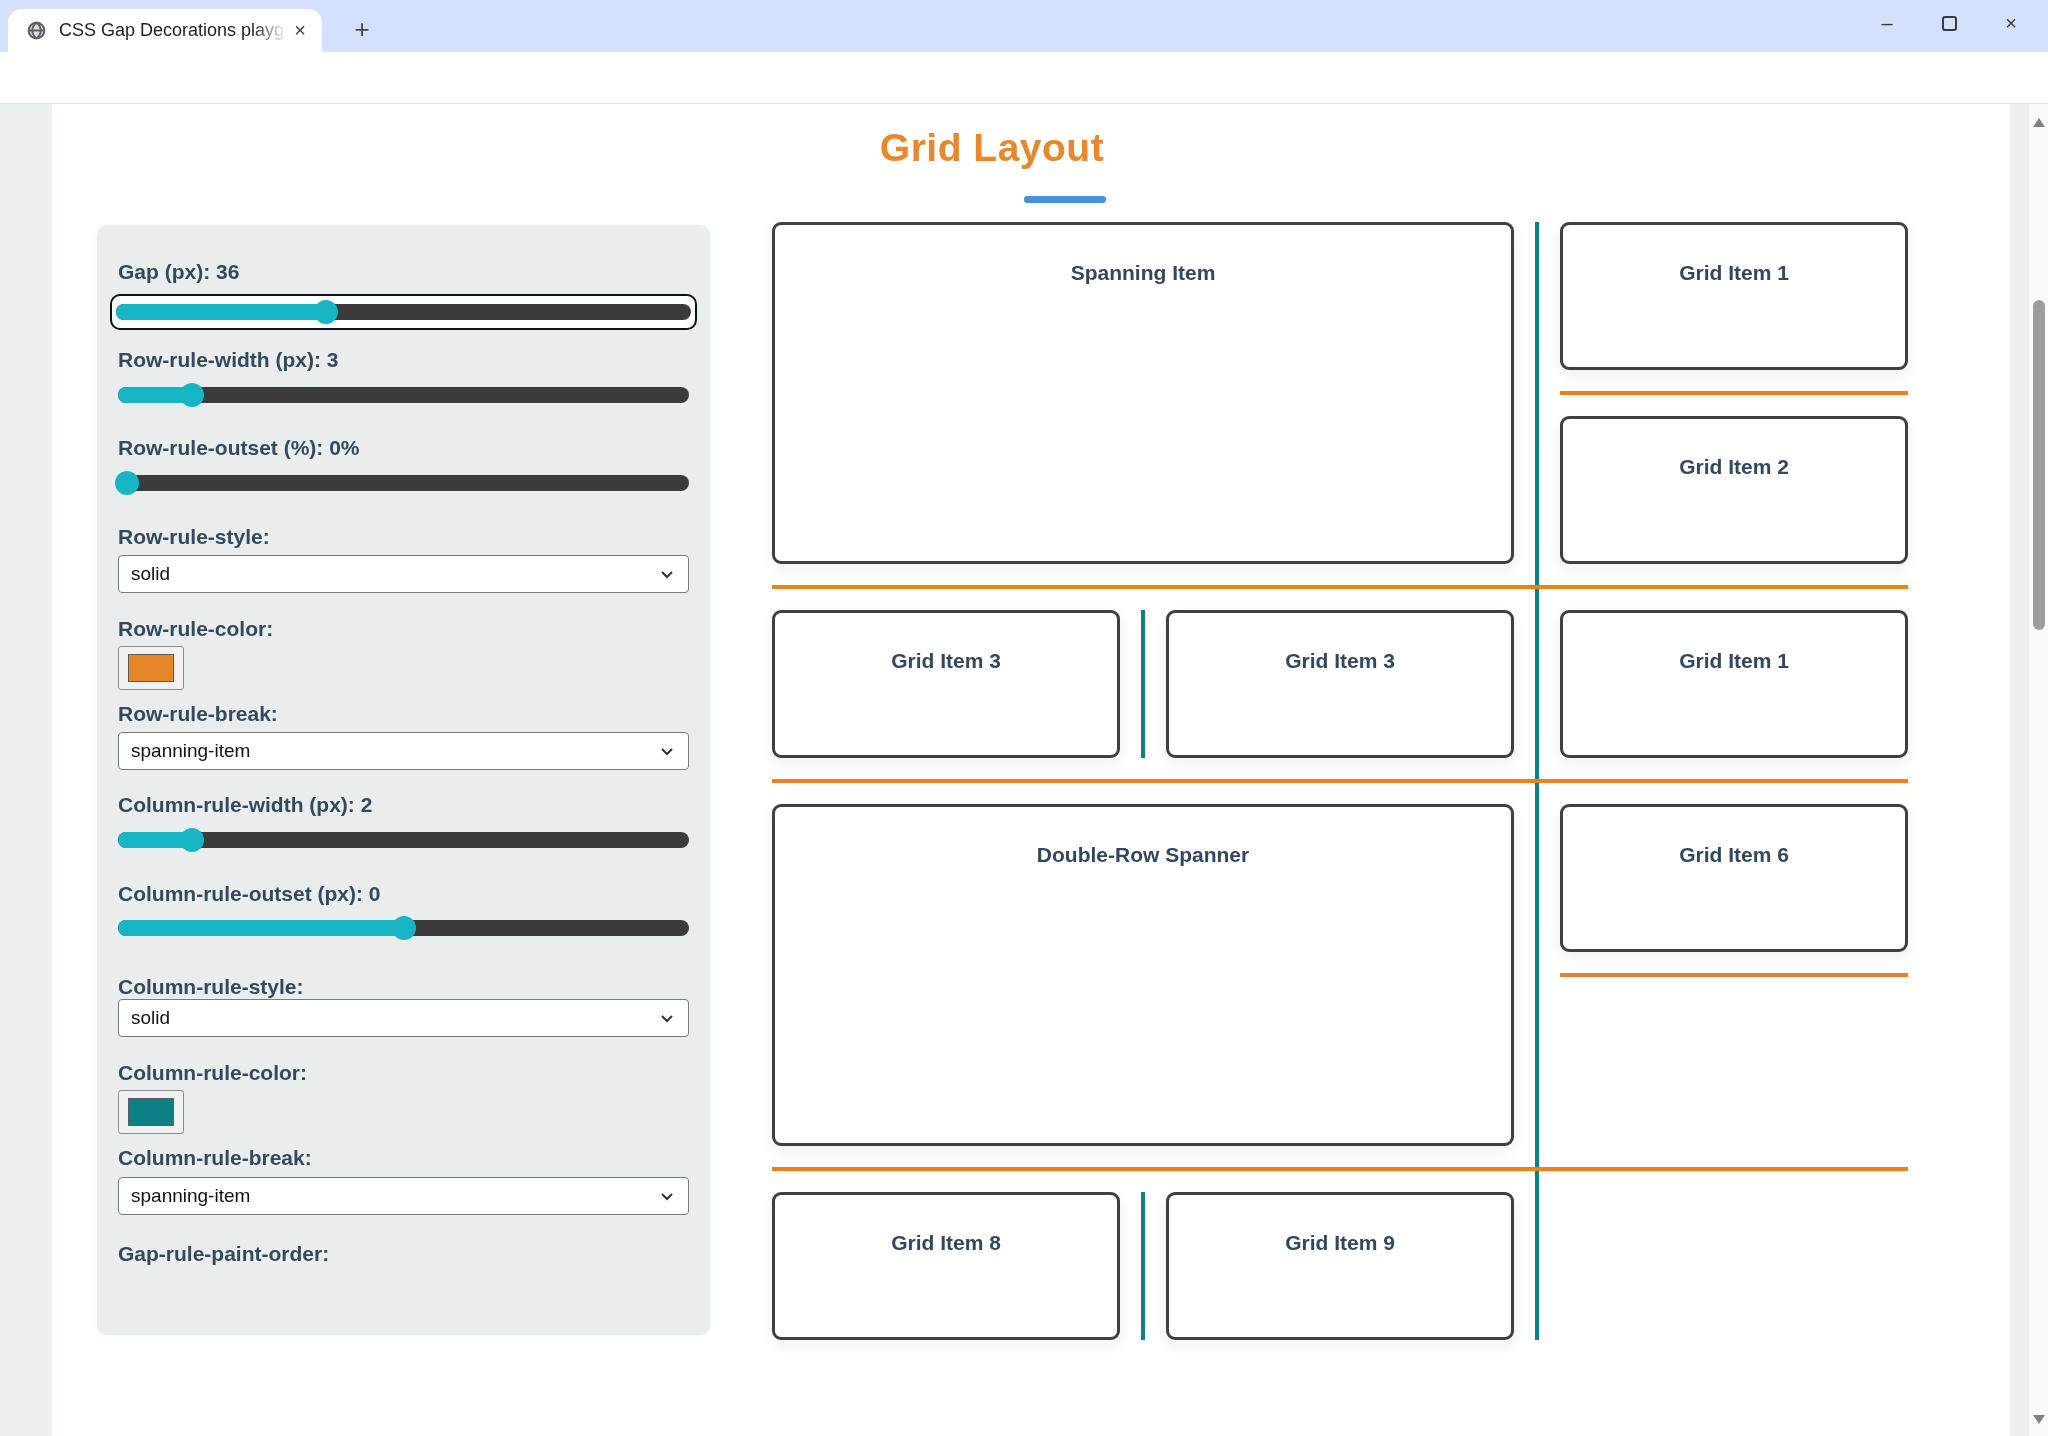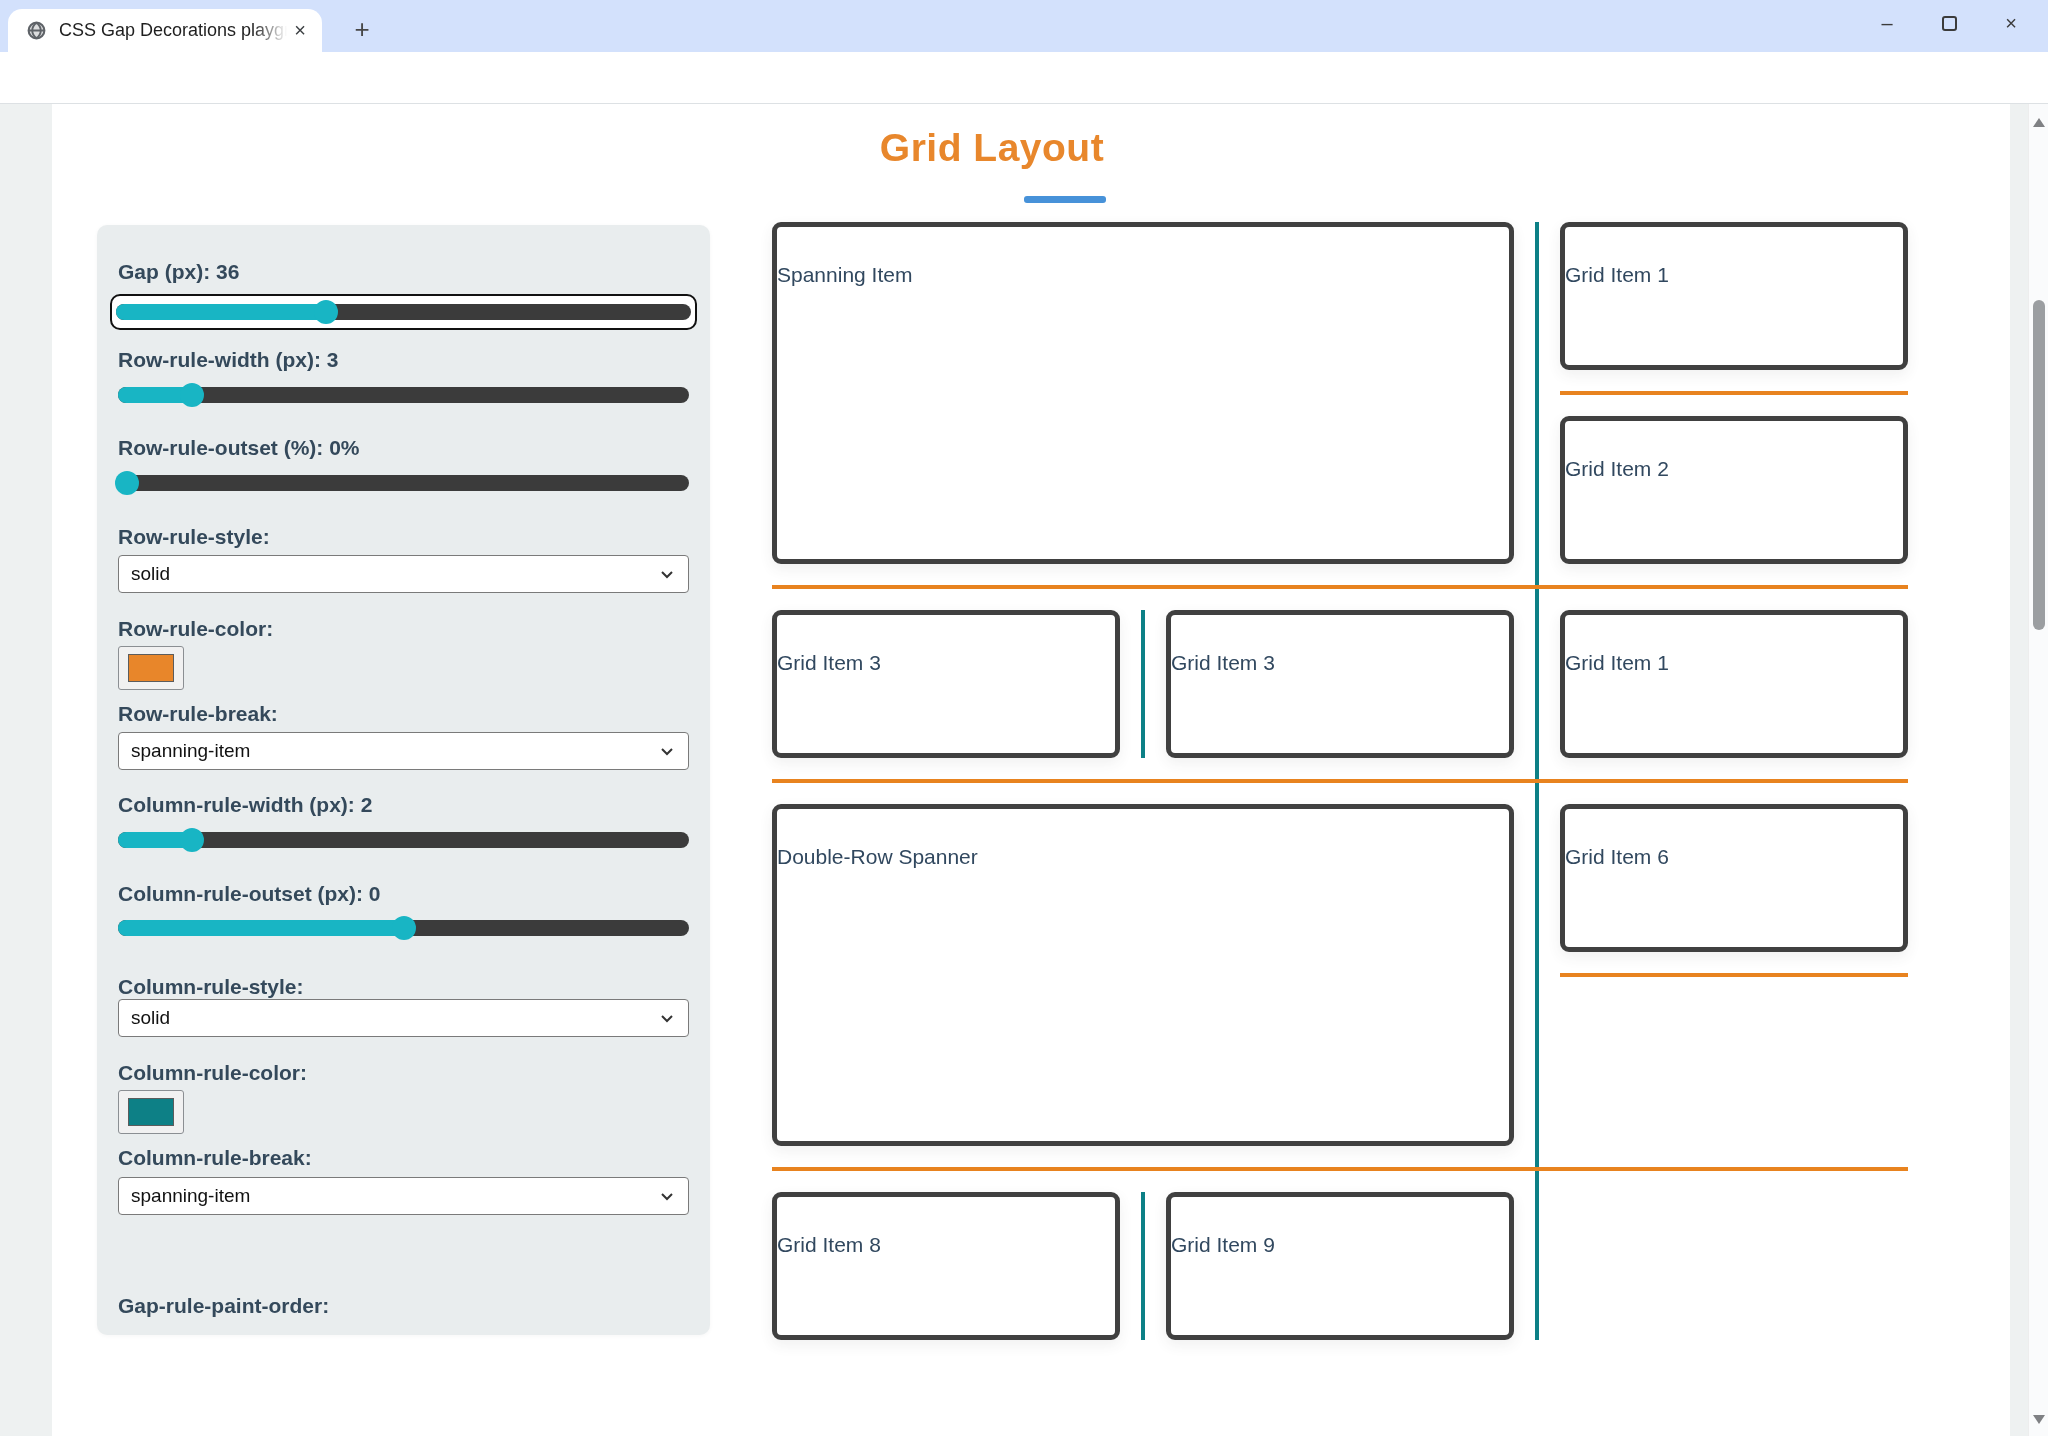--- a/index.html
+++ b/index.html
@@ -80,23 +80,23 @@
   .select-chevron { margin-left:auto; }
 
   .color-swatch { position:absolute; left:21px; width:66px; height:44px; background:#f1f1f1;
                   border:1px solid #8b8f93; border-radius:3px; padding:7px 9px; }
   .color-swatch .chip { width:100%; height:100%; border:1px solid #5c5c5c; }
 
   
   .grid { position:absolute; left:720px; top:118px; width:1136px; height:1118px;
           display:grid; grid-template-columns:repeat(3,348px); grid-template-rows:repeat(6,148px);
           gap:46px; }
-  .card { background:#ffffff; border:5px solid #404040; border-radius:9px;
-          box-shadow:0 5px 14px rgba(60,64,67,.08); padding-top:36px; text-align:left;
-          font-size:21px; font-weight:400; color:#31485f; z-index:1; }
+  .card { background:#ffffff; border:3px solid #404040; border-radius:9px;
+          box-shadow:0 5px 14px rgba(60,64,67,.08); padding-top:36px; text-align:center;
+          font-size:21px; font-weight:700; color:#31485f; z-index:1; }
   .card.span-2c2r { grid-column:1 / 3; grid-row:1 / 3; }
   .card.g1 { grid-column:3; grid-row:1; }
   .card.g2 { grid-column:3; grid-row:2; }
   .card.g3 { grid-column:1; grid-row:3; }
   .card.g4 { grid-column:2; grid-row:3; }
   .card.g5 { grid-column:3; grid-row:3; }
   .card.dbl { grid-column:1 / 3; grid-row:4 / 6; }
   .card.g6 { grid-column:3; grid-row:4; }
   .card.g7 { grid-column:3; grid-row:5; }
   .card.g8 { grid-column:1; grid-row:6; }
@@ -262,21 +262,21 @@
       </div>
 
       <div class="ctl-label" style="top:920px">Column-rule-break:</div>
       <div class="select" style="top:952px">
         <span class="select-value">spanning-item</span>
         <svg class="select-chevron" width="18" height="18" viewBox="0 0 18 18">
           <path d="M4 7l5 5 5-5" fill="none" stroke="#333" stroke-width="2"></path>
           </svg>
       </div>
 
-      <div class="ctl-label" style="top:1068px">Gap-rule-paint-order:</div>
+      <div class="ctl-label" style="top:1016px">Gap-rule-paint-order:</div>
     </div>
 
     <div class="grid">
       <div class="card span-2c2r">Spanning Item</div>
       <div class="card g1">Grid Item 1</div>
       <div class="card g2">Grid Item 2</div>
       <div class="card g3">Grid Item 3</div>
       <div class="card g4">Grid Item 3</div>
       <div class="card g5">Grid Item 1</div>
       <div class="card dbl">Double-Row Spanner</div>

